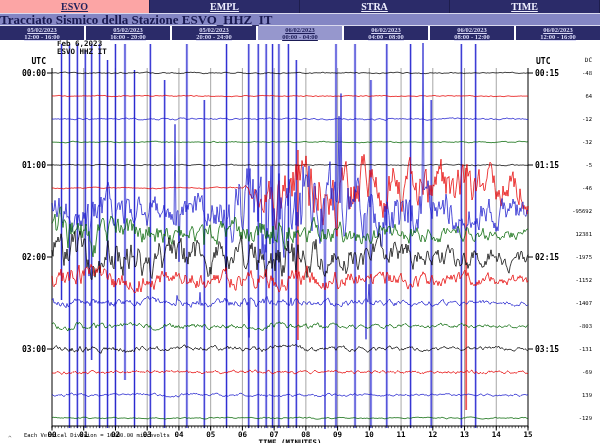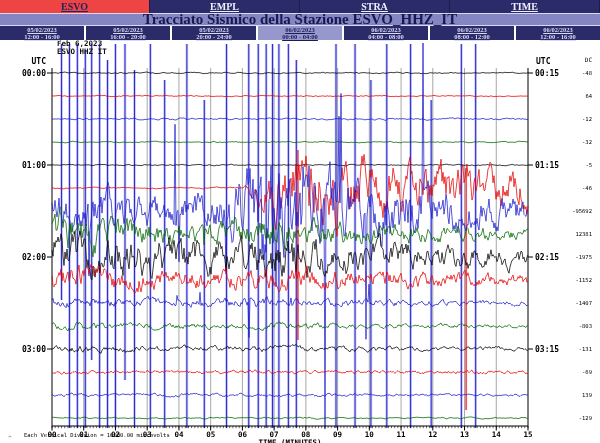--- a/index.html
+++ b/index.html
@@ -3,23 +3,23 @@
 <meta charset="utf-8">
 <style>
   html,body{margin:0;padding:0;background:#fff;}
   .app{position:relative;width:600px;height:443px;overflow:hidden;background:#ffffff;
        font-family:"Liberation Serif", serif;}
   .chart-svg{position:absolute;left:0;top:0;z-index:1;}
   .chrome{position:absolute;left:0;top:0;width:600px;z-index:2;}
   .tabs{display:flex;height:13px;background:#2b2b69;}
   .tab{flex:1;text-align:center;font-size:10px;font-weight:bold;line-height:13px;
        color:#efefff;text-decoration:underline;cursor:pointer;border-right:1px solid #1d1d4d;}
-  .tab.active{background:#ef4444;color:#22225c;}
+  .tab.active{background:#fca5a5;color:#22225c;}
   .titlebar{height:11px;background:#8486c4;border:1px solid #d9d9ee;border-left:none;border-right:none;
-            text-align:center;font-size:15px;font-weight:bold;line-height:11px;color:#181850;}
+            text-align:left;font-size:13px;font-weight:bold;line-height:11px;color:#181850;}
   .timebtns{display:flex;height:14px;background:#ffffff;gap:2px;}
   .tbtn{flex:1;background:#2b2b69;color:#d9d9f6;text-align:center;font-size:6.5px;line-height:7px;
         font-weight:bold;cursor:pointer;}
   .tbtn .d{text-decoration:underline;}
   .tbtn .r{text-decoration:underline;}
   .tbtn.active{background:#9697cd;color:#1b1b55;}
   text{font-family:"DejaVu Sans Mono", monospace;}
 </style>
 </head>
 <body>

